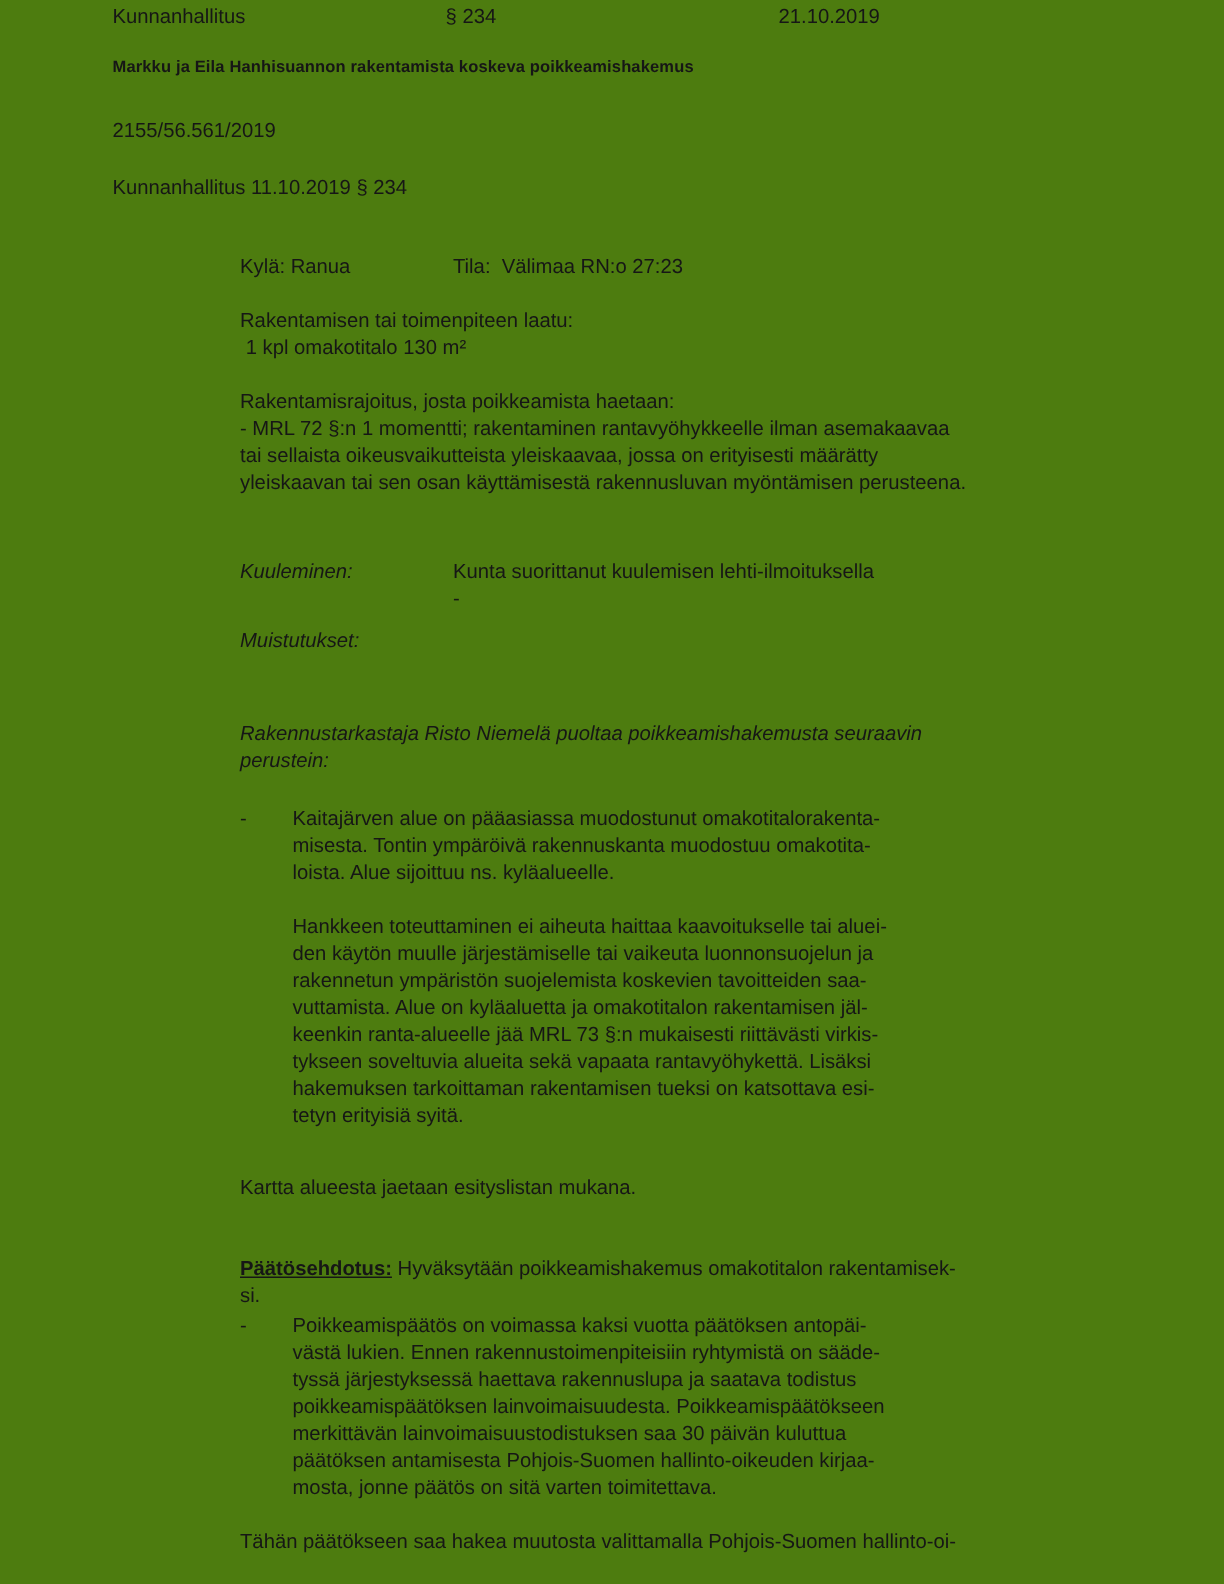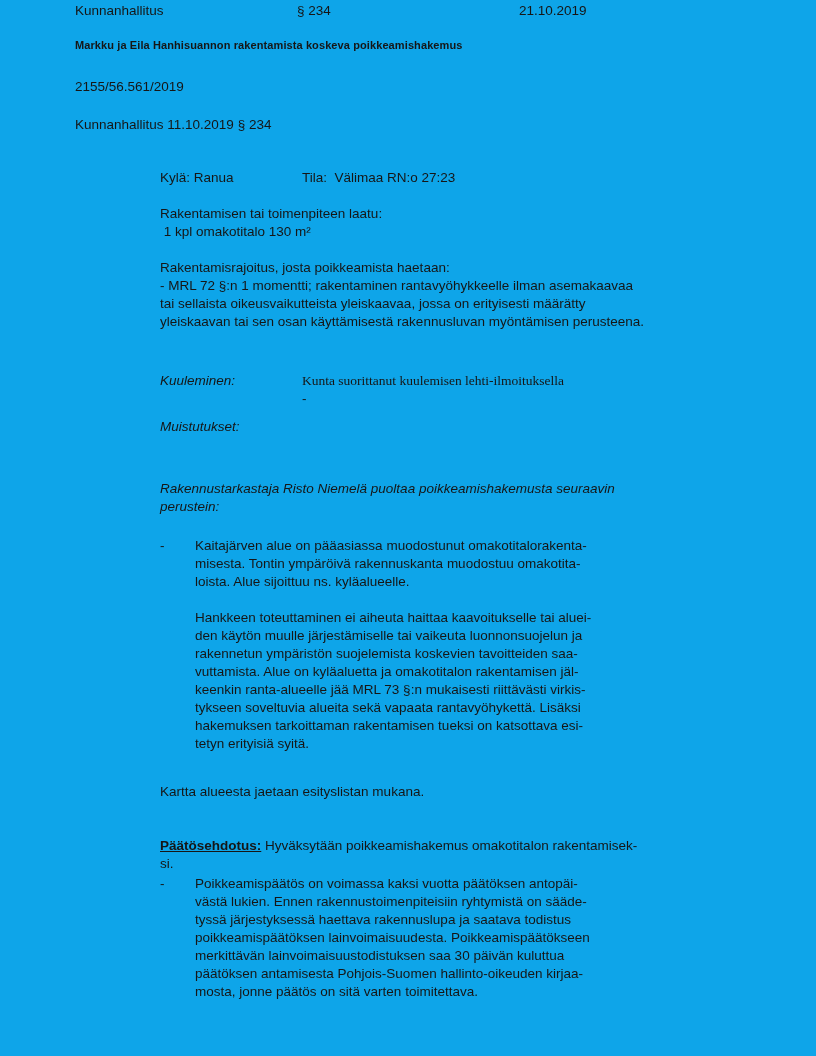--- a/index.html
+++ b/index.html
@@ -1,20 +1,20 @@
 <!DOCTYPE html>
 <html><head>
 <meta charset="utf-8">
 <style>
   html, body { margin: 0; padding: 0; background: #fff; }
   .page {
     position: relative;
     width: 816px;
     height: 1056px;
-    background: #0ea5e9;
+    background: #4d7c0f;
     color: #161616;
     font-family: "Liberation Sans", "DejaVu Sans", sans-serif;
     font-size: 13.5px;
     line-height: 18px;
     overflow: hidden;
   }
   .abs { position: absolute; }
   .ml { white-space: pre-line; }
   .italic { font-style: italic; }
   .title {
@@ -50,21 +50,21 @@
 
   <div class="abs ml w-body" style="left:160px; top:205px;">Rakentamisen tai toimenpiteen laatu:
 &nbsp;1 kpl omakotitalo 130 m²</div>
 
   <div class="abs ml w-body" style="left:160px; top:259px;">Rakentamisrajoitus, josta poikkeamista haetaan:
 - MRL 72 §:n 1 momentti; rakentaminen rantavyöhykkeelle ilman asemakaavaa
 tai sellaista oikeusvaikutteista yleiskaavaa, jossa on erityisesti määrätty
 yleiskaavan tai sen osan käyttämisestä rakennusluvan myöntämisen perusteena.</div>
 
   <span class="abs italic" style="left:160px; top:372px;">Kuuleminen:</span>
-  <span class="abs" style="left:302px; top:372px;font-family:Liberation Serif, serif;">Kunta suorittanut kuulemisen lehti-ilmoituksella</span>
+  <span class="abs" style="left:302px; top:372px;">Kunta suorittanut kuulemisen lehti-ilmoituksella</span>
 
   <span class="abs italic" style="left:160px; top:390px;margin-top:28px;">Muistutukset:</span>
   <span class="abs" style="left:302px; top:390px;">-</span>
 
 
   <div class="abs ml italic w-body" style="left:160px; top:480px;">Rakennustarkastaja Risto Niemelä puoltaa poikkeamishakemusta seuraavin
 perustein:</div>
 
   <span class="abs" style="left:160px; top:537px;">-</span>
   <div class="abs ml w-indent" style="left:195px; top:537px;">Kaitajärven alue on pääasiassa muodostunut omakotitalorakenta-
@@ -89,14 +89,15 @@
 
   <span class="abs" style="left:160px; top:875px;">-</span>
   <div class="abs ml w-indent" style="left:195px; top:875px;">Poikkeamispäätös on voimassa kaksi vuotta päätöksen antopäi-
 västä lukien. Ennen rakennustoimenpiteisiin ryhtymistä on sääde-
 tyssä järjestyksessä haettava rakennuslupa ja saatava todistus
 poikkeamispäätöksen lainvoimaisuudesta. Poikkeamispäätökseen
 merkittävän lainvoimaisuustodistuksen saa 30 päivän kuluttua
 päätöksen antamisesta Pohjois-Suomen hallinto-oikeuden kirjaa-
 mosta, jonne päätös on sitä varten toimitettava.</div>
 
+  <div class="abs w-body" style="left:160px; top:1019px;">Tähän päätökseen saa hakea muutosta valittamalla Pohjois-Suomen hallinto-oi-</div>
 
 </div>
 
 </body></html>

